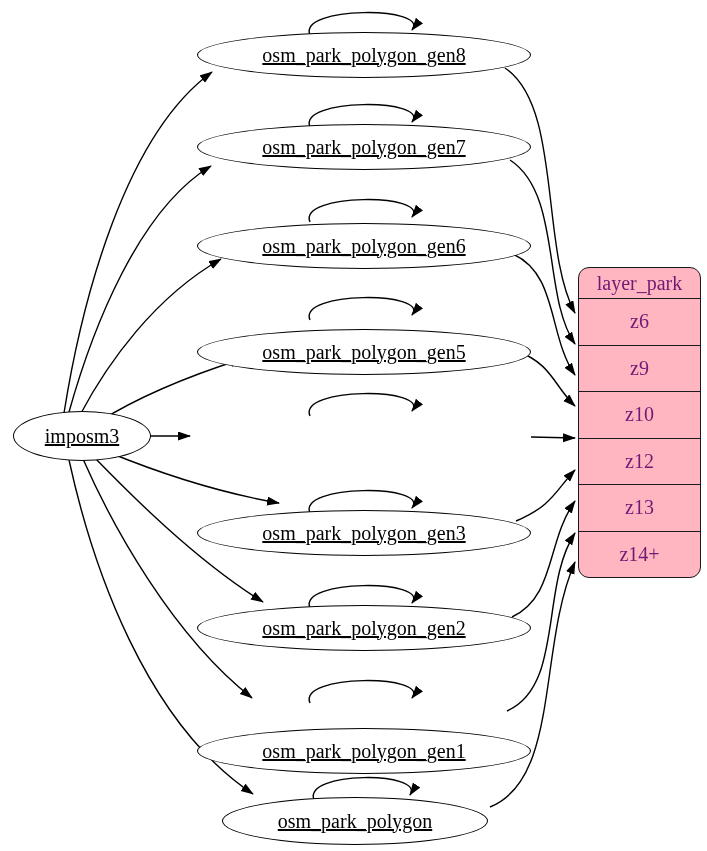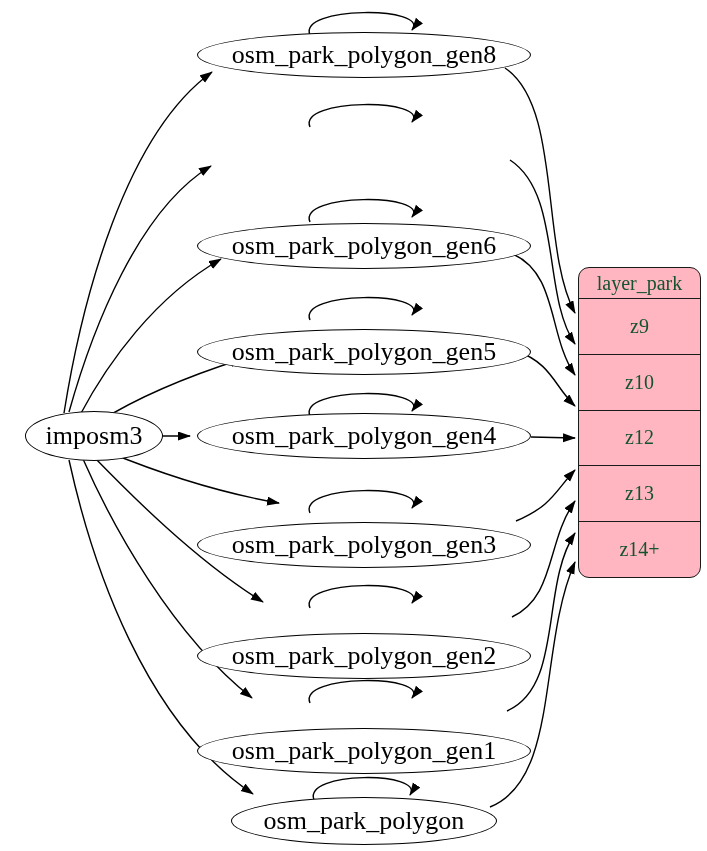--- a/index.html
+++ b/index.html
@@ -11,43 +11,44 @@
     overflow:hidden;
   }
   #edge-layer{position:absolute;left:0;top:0;width:707px;height:851px;}
   .node{
     position:absolute;
     box-sizing:border-box;
     background:#ffffff;
     border:1.4px solid #000000;
     border-radius:50%;
     display:flex;align-items:center;justify-content:center;
-    font-size:26px;color:#000000;
+    font-size:20px;color:#000000;
     white-space:nowrap;
+    text-decoration:underline;
   }
-  #node-imposm3{left:25px;top:411px;width:138px;height:50px;}
+  #node-imposm3{left:13px;top:411px;width:138px;height:50px;}
   .gen{left:197px;width:334px;height:46px;}
   #node-gen8{top:32px;}
   #node-gen7{top:124px;}
   #node-gen6{top:223px;}
   #node-gen5{top:329px;}
   #node-gen4{top:413px;}
-  #node-gen3{top:522px;}
-  #node-gen2{top:633px;}
+  #node-gen3{top:510px;}
+  #node-gen2{top:605px;}
   #node-gen1{top:728px;}
-  #node-polygon{left:231px;top:797px;width:266px;height:48px;}
+  #node-polygon{left:222px;top:797px;width:266px;height:48px;}
   #record{
     position:absolute;left:578px;top:267px;width:123px;height:311px;
     box-sizing:border-box;
     background:var(--record-fill,#ffb6c1);
     border:1.6px solid #1a1a1a;
     border-radius:11px;
     display:flex;flex-direction:column;
     overflow:hidden;
-    font-size:20px;color:#14532d;
+    font-size:20px;color:#701a75;
   }
   #record .cell{
     flex:1;display:flex;align-items:center;justify-content:center;
     border-top:1.3px solid #1a1a1a;
   }
   #record .header{flex:0 0 30px;border-top:none;}
 </style>
 </head>
 <body>
 
@@ -93,44 +94,45 @@
     </g>
   </svg>
 
   <div class="node" id="node-imposm3">
     <span>imposm3</span>
   </div>
 
   <div class="node gen" id="node-gen8">
     <span>osm_park_polygon_gen8</span>
   </div>
+  <div class="node gen" id="node-gen7">
+    <span>osm_park_polygon_gen7</span>
+  </div>
   <div class="node gen" id="node-gen6">
     <span>osm_park_polygon_gen6</span>
   </div>
   <div class="node gen" id="node-gen5">
     <span>osm_park_polygon_gen5</span>
-  </div>
-  <div class="node gen" id="node-gen4">
-    <span>osm_park_polygon_gen4</span>
   </div>
   <div class="node gen" id="node-gen3">
     <span>osm_park_polygon_gen3</span>
   </div>
   <div class="node gen" id="node-gen2">
     <span>osm_park_polygon_gen2</span>
   </div>
   <div class="node gen" id="node-gen1">
     <span>osm_park_polygon_gen1</span>
   </div>
   <div class="node" id="node-polygon">
     <span>osm_park_polygon</span>
   </div>
 
   <div id="record">
     <div class="cell header">layer_park</div>
+    <div class="cell">z6</div>
     <div class="cell">z9</div>
     <div class="cell">z10</div>
     <div class="cell">z12</div>
     <div class="cell">z13</div>
     <div class="cell">z14+</div>
   </div>
 
 </div>
 
 </body></html>

